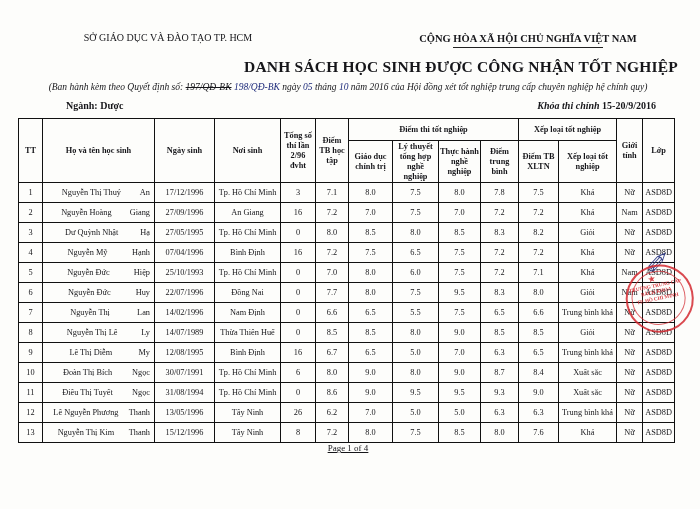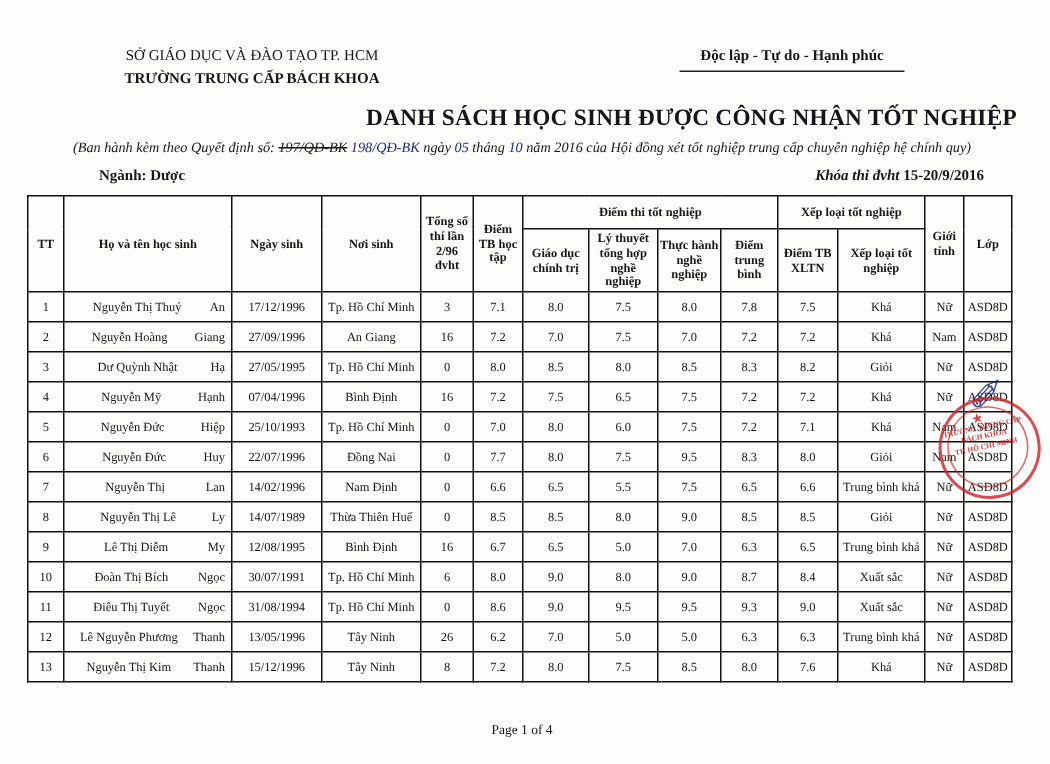--- a/index.html
+++ b/index.html
@@ -89,21 +89,22 @@
   td.place{font-size:8px;}
   td.score{font-size:8.6px;}
   td.xl{font-size:8.3px;}
   td.tbxl{font-size:8.6px;}
   td.lop{font-size:8.6px;}
   .small-place{font-size:7.2px;}
   .tiny{font-size:6.6px;}
   .footer{
     text-align:center;
     font-size:9px;
-    margin-top:26px;
+    margin-top:0;
+    text-decoration:underline;
   }
   
   .stamp{
     position:absolute;
     right:6px;
     top:246px;
     width:72px;height:82px;
     transform:rotate(-12deg);
     pointer-events:none;
   }
@@ -142,24 +143,23 @@
   }
 </style>
 </head>
 <body>
 
 <div class="page">
 
   <div class="header">
     <div class="hdr-left">
       <div class="l1">SỞ GIÁO DỤC VÀ ĐÀO TẠO TP. HCM</div>
-      <div class="l2">TRƯỜNG TRUNG CẤP BÁCH KHOA</div>
     </div>
     <div class="hdr-right">
-      <div class="r2">Độc lập - Tự do - Hạnh phúc</div>
+      <div class="r1">CỘNG HÒA XÃ HỘI CHỦ NGHĨA VIỆT NAM</div>
       <div class="underline"></div>
     </div>
   </div>
 
   <div class="title">DANH SÁCH HỌC SINH ĐƯỢC CÔNG NHẬN TỐT NGHIỆP</div>
 
   <div class="subtitle">
     <span>(Ban hành kèm theo Quyết định số:</span>
     <span class="strike">197/QĐ-BK</span>
     <span class="hand-ins">198/QĐ-BK</span>
@@ -169,21 +169,21 @@
     <span class="hand-ins">10</span>
     <span>năm 2016 của Hội đồng xét tốt nghiệp trung cấp chuyên nghiệp hệ chính quy)</span>
   </div>
 
   <div class="row-meta">
     <div class="nganh">
       <span>Ngành:</span>
       <span>Dược</span>
     </div>
     <div class="khoa">
-      <span>Khóa thi đvht</span>
+      <span>Khóa thi chính</span>
       <b>15-20/9/2016</b>
     </div>
   </div>
 
   <table class="main">
     <colgroup>
       <col style="width:24px">
         <col style="width:112px">
         <col style="width:60px">
         <col style="width:66px">

